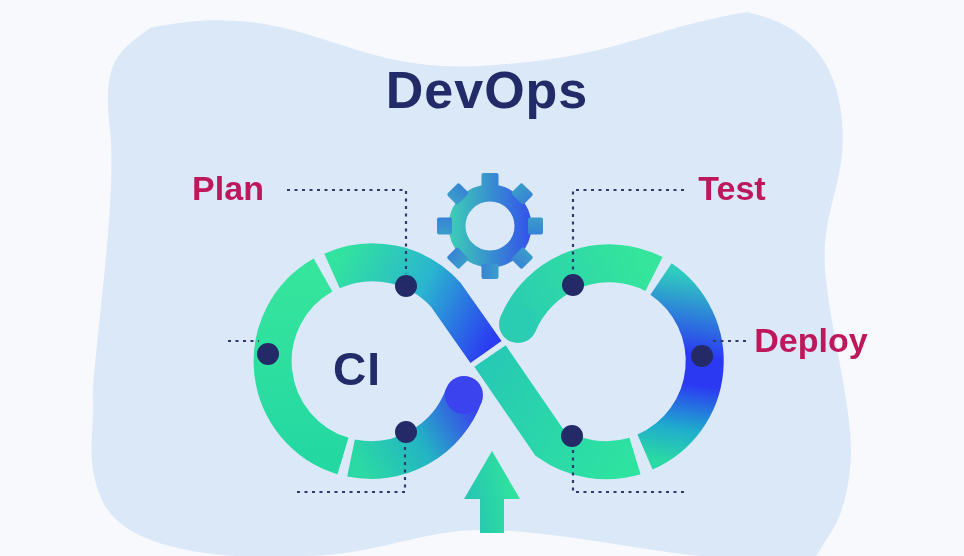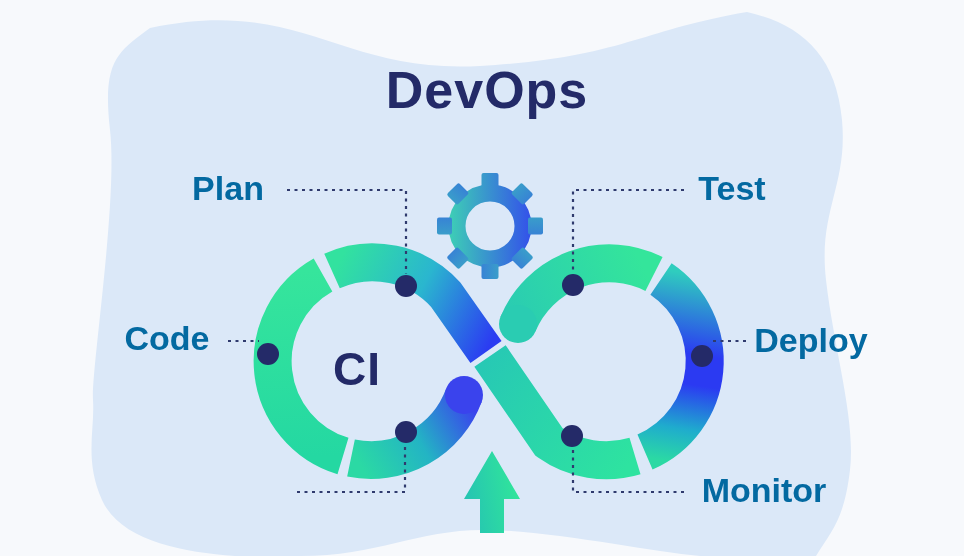--- a/index.html
+++ b/index.html
@@ -2,21 +2,21 @@
 <html><head>
 <meta charset="utf-8">
 <style>
   html,body{margin:0;padding:0;}
   body{width:964px;height:556px;overflow:hidden;background:#f7f9fc;
        font-family:"Liberation Sans",sans-serif;}
   .stage-wrap{position:relative;width:964px;height:556px;}
   svg.scene{position:absolute;left:0;top:0;}
   .txt{position:absolute;transform:translate(-50%,-50%);white-space:nowrap;line-height:1;}
   .title{font-size:52px;font-weight:700;color:#232a68;letter-spacing:1px;}
-  .stage-label{font-size:34px;font-weight:700;color:#0369a1;}
+  .stage-label{font-size:34px;font-weight:700;color:#be185d;}
   .loop-label{font-size:46px;font-weight:700;color:#232a68;letter-spacing:1px;text-align:center;}
 </style>
 </head>
 <body>
 
 <div class="stage-wrap">
 
   <svg class="scene" width="964" height="556" viewBox="0 0 964 556">
     <defs>
       <linearGradient id="gradLeftMain" gradientUnits="userSpaceOnUse" x1="340" y1="455" x2="335" y2="270">
@@ -124,18 +124,16 @@
       <circle cx="702" cy="356" r="11"></circle>
       <circle cx="572" cy="436" r="11"></circle>
     </g>
   </svg>
 
   <div class="txt title" style="left:487px;top:90px">DevOps</div>
 
   <div class="txt loop-label" style="left:357px;top:369px">CI</div>
 
   <div class="txt stage-label" style="left:228px;top:188px">Plan</div>
-  <div class="txt stage-label" style="left:167px;top:338px">Code</div>
   <div class="txt stage-label" style="left:732px;top:188px">Test</div>
   <div class="txt stage-label" style="left:811px;top:340px">Deploy</div>
-  <div class="txt stage-label" style="left:764px;top:490px">Monitor</div>
 
 </div>
 
 </body></html>

